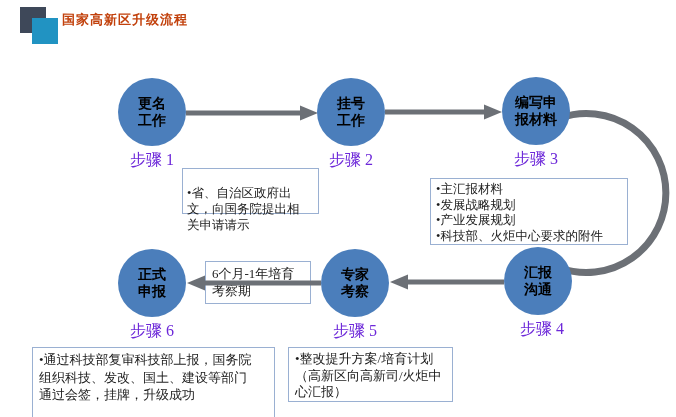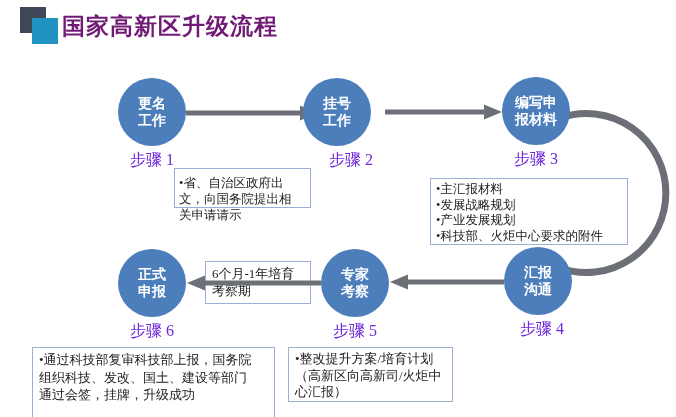--- a/index.html
+++ b/index.html
@@ -4,45 +4,45 @@
 <style>
   html,body{margin:0;padding:0;background:#fff;}
   .slide{
     position:relative;width:676px;height:417px;background:#ffffff;
     font-family:"Liberation Sans",sans-serif;overflow:hidden;
   }
   
   .logo-dark{position:absolute;left:20px;top:7px;width:26px;height:26px;background:#3E4859;}
   .logo-blue{position:absolute;left:32px;top:18px;width:26px;height:26px;background:#2193C2;}
   .page-title{
-    position:absolute;left:62px;top:11px;font-size:23px;font-weight:bold;
-    color:#701a75;letter-spacing:1px;white-space:nowrap;
+    position:absolute;left:62px;top:11px;font-size:13px;font-weight:bold;
+    color:#c2410c;letter-spacing:1px;white-space:nowrap;
   }
   
   .connectors{position:absolute;left:0;top:0;width:676px;height:417px;z-index:2;}
   
   .note{
     position:absolute;z-index:1;background:#ffffff;border:1px solid #9AB0D2;
     color:#1B1B1B;font-family:"Liberation Serif",serif;white-space:pre-wrap;
     box-sizing:border-box;
   }
-  .note-a{left:174px;top:168px;width:137px;height:40px;font-size:12.5px;line-height:16px;padding:6px 4px;}
+  .note-a{left:182px;top:168px;width:137px;height:46px;font-size:12.5px;line-height:16px;padding:16px 4px;}
   .note-b{left:430px;top:178px;width:198px;height:67px;font-size:12.5px;line-height:15.5px;padding:3px 5px;}
   .note-c{left:205px;top:261px;width:106px;height:43px;font-size:13px;line-height:17px;padding:3px 6px;}
   .note-d{left:32px;top:347px;width:243px;height:76px;font-size:13px;line-height:17.5px;padding:3px 6px;}
   .note-e{left:288px;top:347px;width:165px;height:55px;font-size:13px;line-height:16.5px;padding:3px 6px;}
   .note-f{left:480px;top:343px;width:152px;height:24px;font-size:13px;line-height:17px;padding:2px 8px;}
   
   .circle{
     position:absolute;z-index:3;width:68px;height:68px;border-radius:50%;
-    background:#4B7EBB;color:#ffffff;font-weight:bold;font-size:14px;line-height:17px;
+    background:#4B7EBB;color:#000000;font-weight:bold;font-size:14px;line-height:17px;
     display:flex;align-items:center;justify-content:center;text-align:center;
   }
   .circle span{white-space:pre-line;}
-  .c1{left:118px;top:78px;}  .c2{left:303px;top:78px;}  .c3{left:502px;top:77px;}
+  .c1{left:118px;top:78px;}  .c2{left:317px;top:78px;}  .c3{left:502px;top:77px;}
   .c4{left:504px;top:247px;} .c5{left:321px;top:249px;} .c6{left:118px;top:249px;}
   
   .step-label{
     position:absolute;z-index:3;width:90px;text-align:center;
     font-family:"Liberation Serif",serif;font-size:16px;color:#6d28d9;white-space:nowrap;
   }
   .s1{left:107px;top:150px;} .s2{left:306px;top:150px;} .s3{left:491px;top:149px;}
   .s4{left:497px;top:319px;} .s5{left:310px;top:321px;} .s6{left:107px;top:321px;}
 </style>
 </head>

